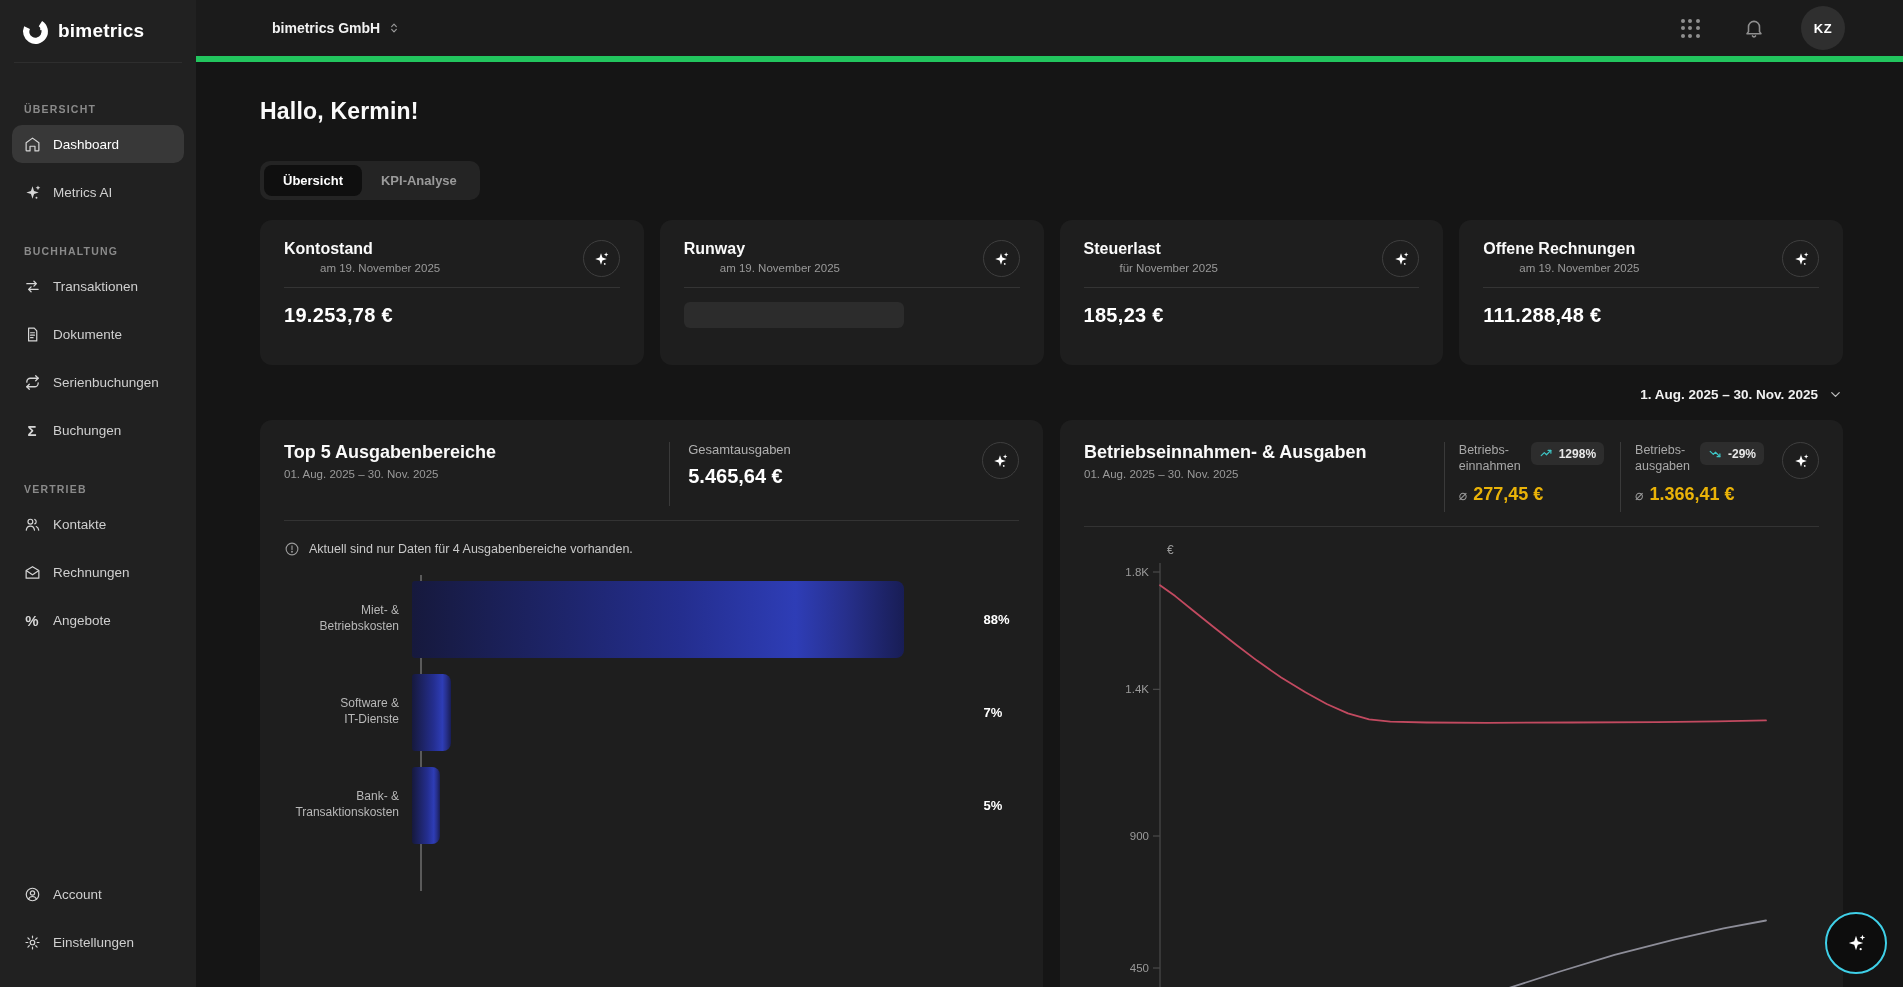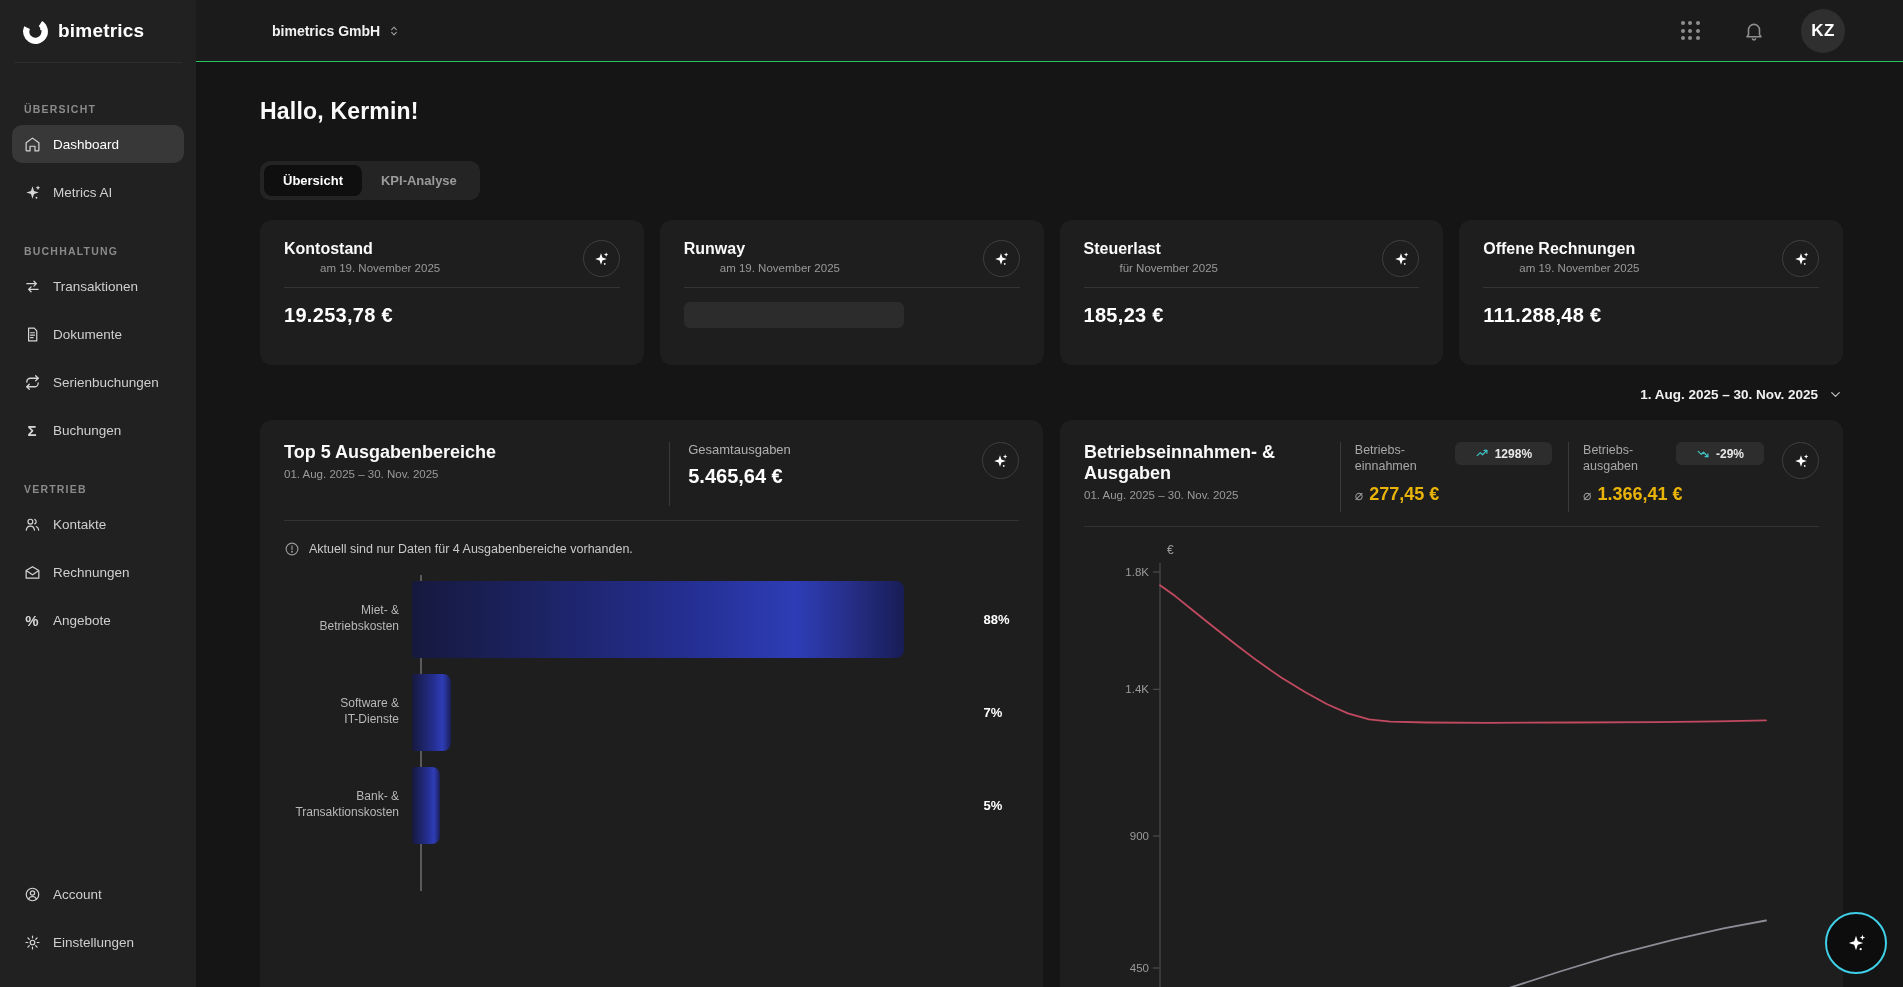--- a/index.html
+++ b/index.html
@@ -18,28 +18,28 @@
   .nav-section-label.first { margin-top:28px; }
   .nav-item { height:38px; border-radius:10px; display:flex; align-items:center; gap:12px; padding:0 11px; color:#cfcfcf; font-size:13.5px; margin-bottom:10px; cursor:pointer; }
   .nav-item.active { background:#383838; color:#ffffff; }
   .nav-item .ic { width:18px; height:18px; display:flex; align-items:center; justify-content:center; color:#d6d6d6; flex:none; }
   .nav-item .ic svg { width:17px; height:17px; }
   .glyph-ic { font-size:15px; font-weight:700; color:#d6d6d6; }
   .nav-footer { padding:0 12px 16px 12px; }
 
   
   .main { flex:1; display:flex; flex-direction:column; min-width:0; }
-  .topbar { height:62px; min-height:62px; background:#1b1b1b; border-bottom:1px solid #22c55e; display:flex; align-items:center; padding:0 58px 0 76px; }
+  .topbar { height:62px; min-height:62px; background:#1b1b1b; border-bottom:6px solid #22c55e; display:flex; align-items:center; padding:0 58px 0 76px; }
   .company-sel { display:flex; align-items:center; gap:7px; font-size:14px; font-weight:700; color:#f2f2f2; cursor:pointer; }
   .company-sel svg { width:14px; height:14px; color:#9a9a9a; }
   .topbar-right { margin-left:auto; display:flex; align-items:center; gap:30px; }
   .icon-btn { width:34px; height:34px; display:flex; align-items:center; justify-content:center; color:#8f8f8f; cursor:pointer; }
   .grid-dots { display:grid; grid-template-columns:repeat(3,4px); grid-template-rows:repeat(3,4px); gap:3.5px; }
   .grid-dots i { width:4px; height:4px; border-radius:50%; background:#8f8f8f; }
-  .avatar { width:44px; height:44px; border-radius:50%; background:#2f2f2f; display:flex; align-items:center; justify-content:center; font-size:17px; font-weight:700; color:#fff; letter-spacing:.5px; cursor:pointer; }
+  .avatar { width:44px; height:44px; border-radius:50%; background:#2f2f2f; display:flex; align-items:center; justify-content:center; font-size:13px; font-weight:700; color:#fff; letter-spacing:.5px; cursor:pointer; }
 
   .content { padding:36px 60px 0 64px; flex:1; overflow:hidden; }
   .greeting { font-size:23px; font-weight:700; color:#fafafa; letter-spacing:.2px; }
 
   .tabs { margin-top:36px; display:inline-flex; background:#242424; border-radius:10px; padding:4px; }
   .tab { padding:8px 19px; font-size:13px; border-radius:8px; color:#9a9a9a; cursor:pointer; font-weight:600; }
   .tab.active { background:#0f0f0f; color:#ffffff; }
 
   
   .kpi-row { margin-top:20px; display:grid; grid-template-columns:repeat(4,1fr); gap:16px; }
@@ -77,21 +77,21 @@
   .bar-row { display:flex; align-items:center; height:72px; margin-bottom:21px; }
   .bar-label { width:126px; text-align:right; padding-right:11px; font-size:12px; color:#b8b8b8; line-height:1.3; flex:none; }
   .bar-track { width:560px; height:77px; position:relative; flex:none; margin-left:1.5px; }
   .bar { height:100%; min-width:2.5px; border-radius:3px 8px 8px 3px;
          background:linear-gradient(90deg, #16193d 0%, #242e8f 55%, #2e3db6 78%, #27308d 88%, #181d55 100%); }
   .bar-pct { margin-left:12px; font-size:13px; font-weight:700; color:#fff; white-space:nowrap; }
 
   .stat-block { border-left:1px solid #3a3a3a; padding-left:14px; margin-left:16px; min-height:70px; }
   .stat-top { display:flex; align-items:flex-start; gap:10px; }
   .stat-label { font-size:12.5px; color:#a8a8a8; line-height:1.3; }
-  .badge { display:flex; align-items:center; gap:5px; background:#2d2d2d; border-radius:6px; padding:4px 20px; font-size:12px; font-weight:600; color:#e8e8e8;margin-left:28px; }
+  .badge { display:flex; align-items:center; gap:5px; background:#2d2d2d; border-radius:6px; padding:4px 8px; font-size:12px; font-weight:600; color:#e8e8e8; }
   .badge svg { width:15px; height:15px; color:#3ec6c6; }
   .stat-avg { margin-top:9px; display:flex; align-items:baseline; gap:6px; }
   .avg-sign { color:#9a9a9a; font-size:14px; }
   .avg-value { color:#eab308; font-size:18px; font-weight:700; }
   .right-head .spark-btn { margin-left:18px; }
 
   .line-chart { position:relative; margin-top:10px; height:480px; }
   .line-chart svg { position:absolute; left:0; top:0; }
 
   

